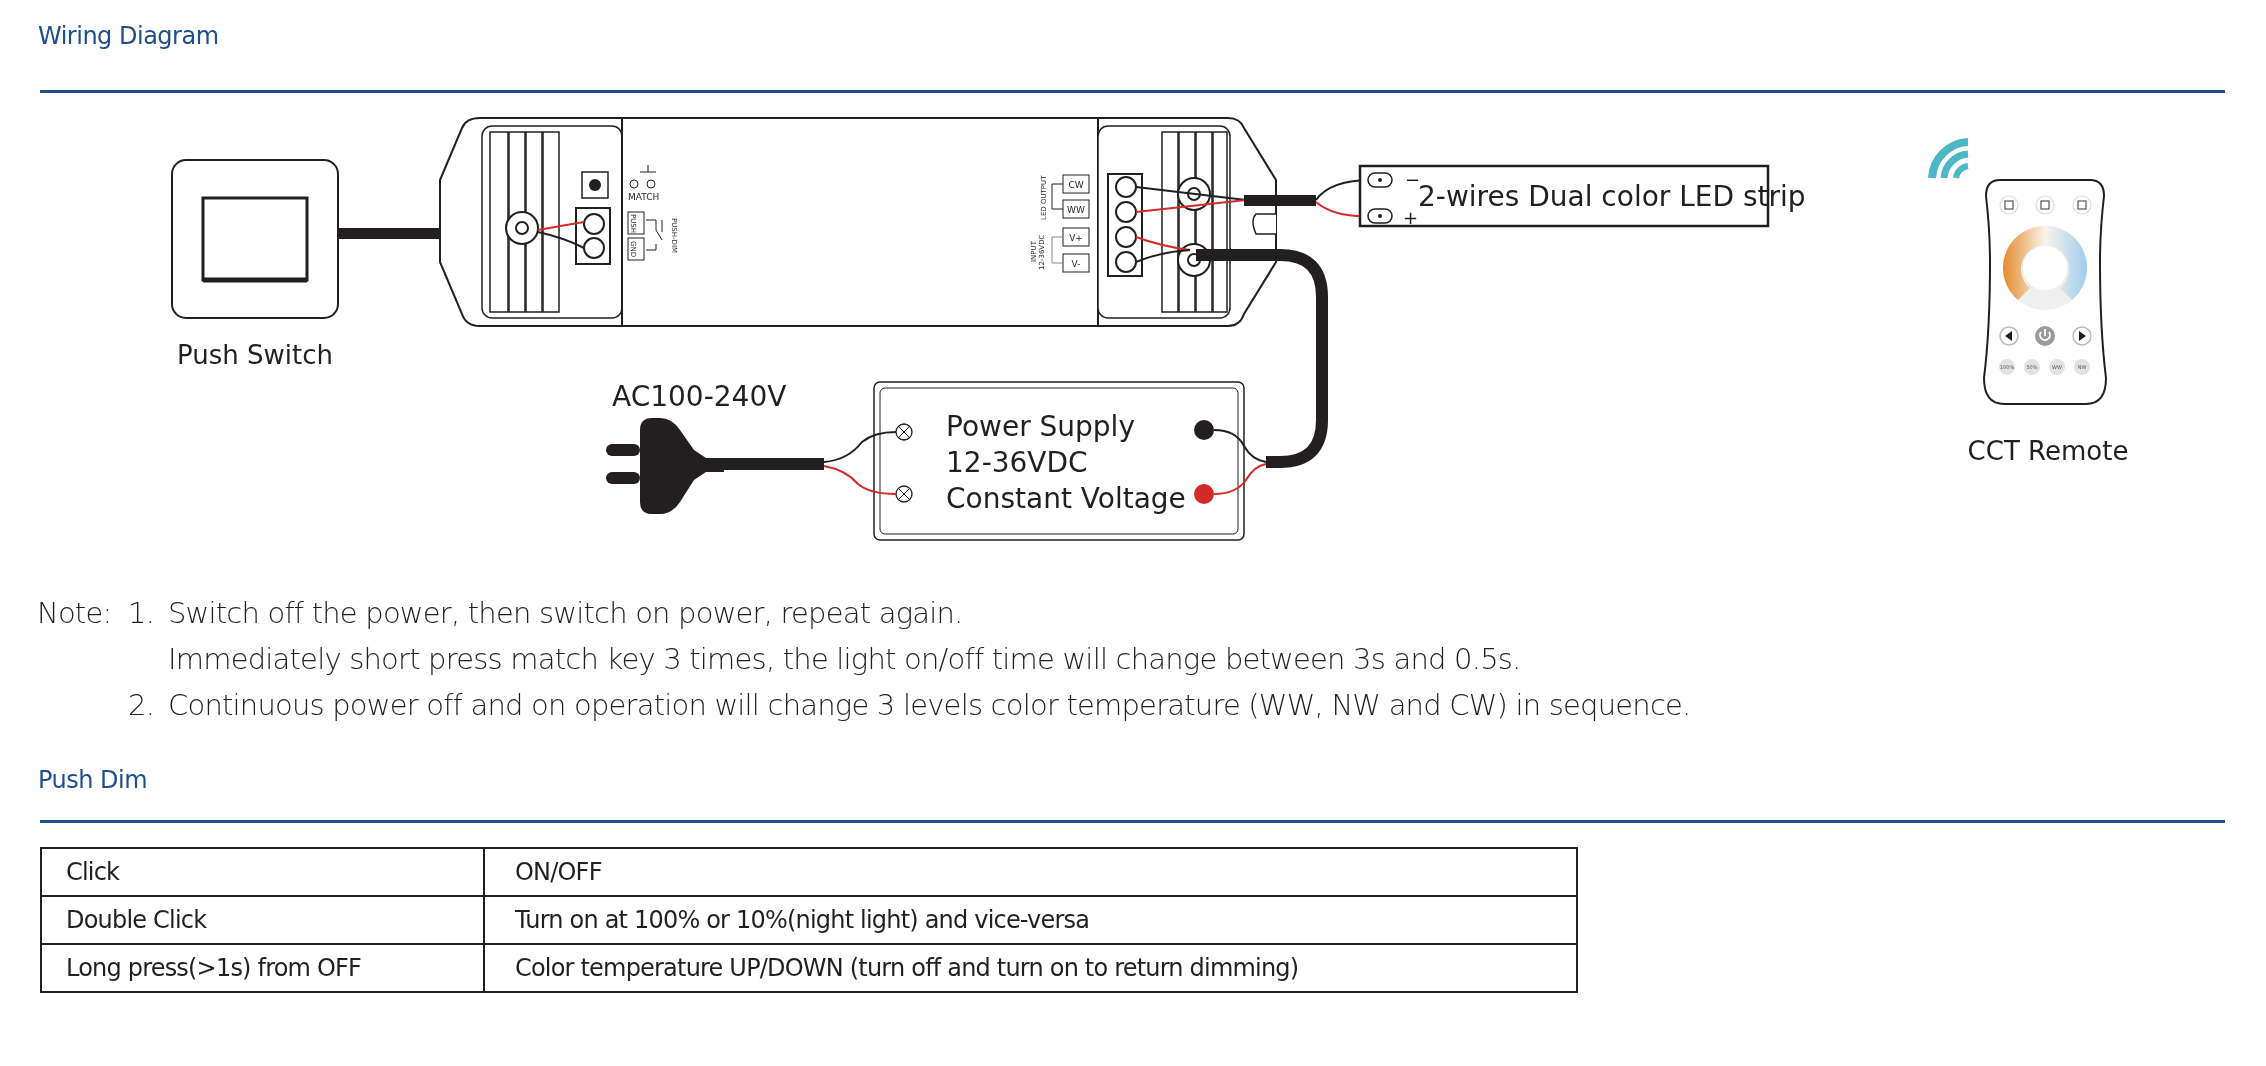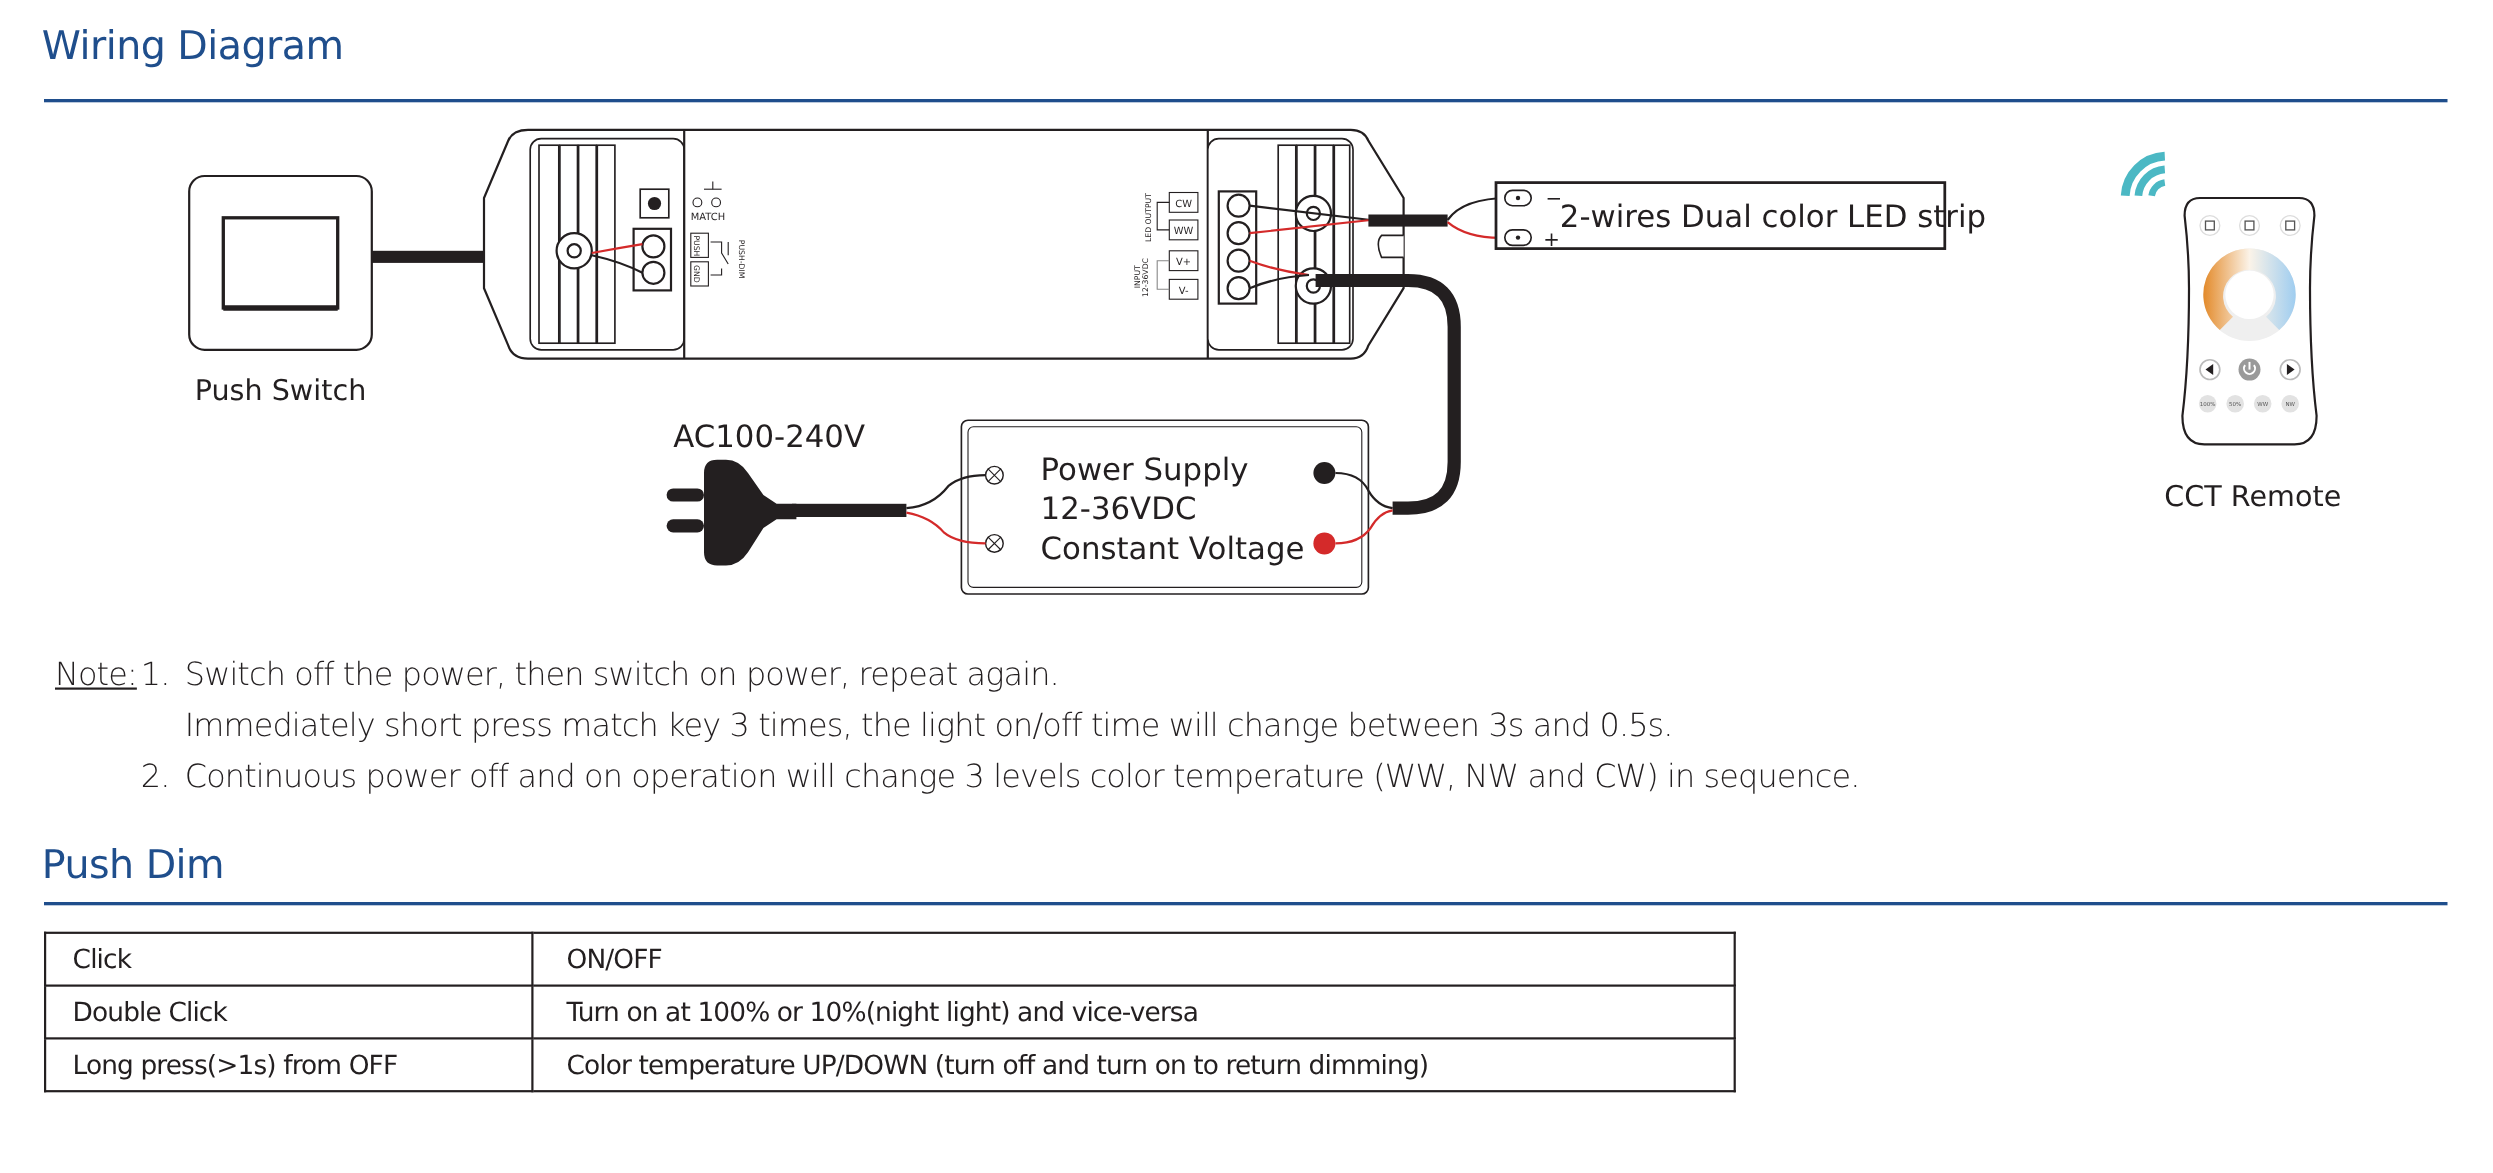--- a/index.html
+++ b/index.html
@@ -1,18 +1,18 @@
 <!DOCTYPE html>
 <html><head>
 <meta charset="utf-8">
 <style>
   html, body { margin:0; padding:0; background:#ffffff; }
   body { width:2266px; height:1066px; position:relative; overflow:hidden;
          font-family:"DejaVu Sans", sans-serif; color:#231f20; }
-  .section-title { position:absolute; left:38px; font-size:36px; color:#1f4e8c;
+  .section-title { position:absolute; left:38px; font-size:24px; color:#1f4e8c;
                    font-family:"DejaVu Sans", sans-serif; font-weight:normal; letter-spacing:-0.5px; }
   .rule { position:absolute; left:40px; height:3px; background:#1f4e8c; }
   #diagram { position:absolute; left:0; top:0; }
   .lbl { font-family:"DejaVu Sans", sans-serif; fill:#231f20; }
   .note { position:absolute; font-size:29px; font-family:"DejaVu Sans", sans-serif;
           color:#231f20; letter-spacing:-0.8px; white-space:nowrap; font-weight:300; }
   table.pd { position:absolute; left:40px; top:847px; width:1538px;
              border-collapse:collapse; font-size:24px; color:#231f20;
              font-family:"DejaVu Sans", sans-serif; letter-spacing:-0.8px; }
   table.pd td { border:2px solid #231f20; padding:0 0 0 24px; height:46px; white-space:nowrap; }
@@ -192,21 +192,21 @@
       <text x="2032" y="369">50%</text>
       <circle cx="2057" cy="367" r="8" fill="#e2e2e2"></circle>
       <text x="2057" y="369">WW</text>
       <circle cx="2082" cy="367" r="8" fill="#e2e2e2"></circle>
       <text x="2082" y="369">NW</text>
     </g>
   </g>
   <text class="lbl" x="2048" y="460" font-size="26" text-anchor="middle">CCT Remote</text>
 </svg>
 
-<div class="note" style="left:50px; top:596px;text-decoration:underline;">Note:</div>
+<div class="note" style="left:37px; top:596px;">Note:</div>
 <div class="note" style="left:128px; top:596px;">1.</div>
 <div class="note" style="left:168px; top:596px;">Switch off the power, then switch on power, repeat again.</div>
 <div class="note" style="left:168px; top:642px;">Immediately short press match key 3 times, the light on/off time will change between 3s and 0.5s.</div>
 <div class="note" style="left:128px; top:688px;">2.</div>
 <div class="note" style="left:168px; top:688px;">Continuous power off and on operation will change 3 levels color temperature (WW, NW and CW) in sequence.</div>
 
 <div class="section-title" style="top:766px;text-align:right;">Push Dim</div>
 <div class="rule" style="top:820px; width:2185px;"></div>
 
 <table class="pd">

